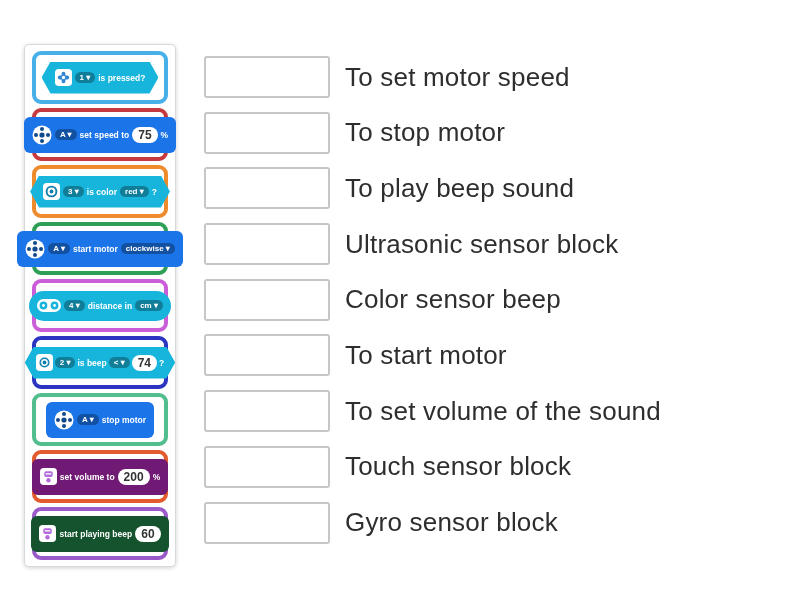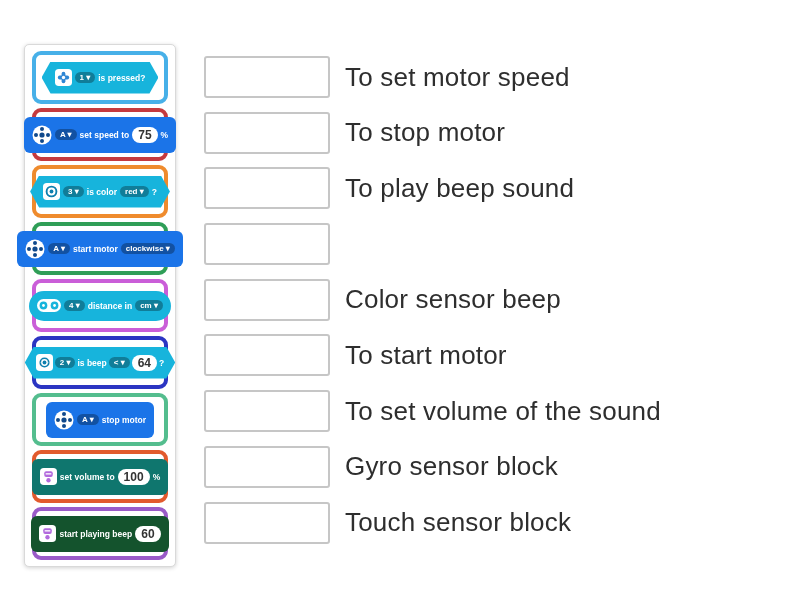--- a/index.html
+++ b/index.html
@@ -147,21 +147,21 @@
         <svg width="17" height="17" viewBox="0 0 18 18">
             <rect x="0" y="0" width="18" height="18" rx="4" fill="#fff"></rect>
             <path d="M4.5 9 a4.5 4.5 0 0 1 9 0" fill="none" stroke="#0e7fae" stroke-width="1.8"></path>
             <path d="M13.5 9 a4.5 4.5 0 0 1 -9 0" fill="none" stroke="#0e7fae" stroke-width="1.8"></path>
             <circle cx="9" cy="9" r="2" fill="#0e7fae"></circle>
           </svg>
       </span>
       <span class="dd">2 ▾</span>
       <span>is beep</span>
       <span class="dd">&lt; ▾</span>
-      <span class="val">64</span>
+      <span class="val">74</span>
       <span>?</span>
     </div>
   </div>
 
   <div class="block-card" style="border-color: rgb(84, 189, 142);">
     <div class="code-block shape-stack" style="background: rgb(27, 116, 232);">
       <span class="blk-icon">
         <svg width="20" height="20" viewBox="0 0 20 20">
             <circle cx="10" cy="10" r="9.5" fill="#fff"></circle>
             <circle cx="10" cy="10" r="2.6" fill="#10498c"></circle>
@@ -170,31 +170,31 @@
             <circle cx="4" cy="10" r="2" fill="#10498c"></circle>
             <circle cx="16" cy="10" r="2" fill="#10498c"></circle>
           </svg>
       </span>
       <span class="dd">A ▾</span>
       <span>stop motor</span>
     </div>
   </div>
 
   <div class="block-card" style="border-color: rgb(226, 90, 45);">
-    <div class="code-block shape-stack" style="background: #0f766e;">
+    <div class="code-block shape-stack" style="background: #701a75;">
       <span class="blk-icon">
         <svg width="17" height="17" viewBox="0 0 18 18">
             <rect x="0" y="0" width="18" height="18" rx="4" fill="#fff"></rect>
             <rect x="4.5" y="3.5" width="9" height="6" rx="2" fill="#b269dd"></rect>
             <rect x="6" y="5.5" width="6" height="1.4" fill="#fff"></rect>
             <circle cx="9" cy="13" r="2.3" fill="#b269dd"></circle>
           </svg>
       </span>
       <span>set volume to</span>
-      <span class="val">100</span>
+      <span class="val">200</span>
       <span>%</span>
     </div>
   </div>
 
   <div class="block-card" style="border-color: rgb(154, 91, 200);">
     <div class="code-block shape-stack" style="background: #14532d;">
       <span class="blk-icon">
         <svg width="17" height="17" viewBox="0 0 18 18">
             <rect x="0" y="0" width="18" height="18" rx="4" fill="#fff"></rect>
             <rect x="4.5" y="3.5" width="9" height="6" rx="2" fill="#b269dd"></rect>
@@ -217,34 +217,35 @@
   <div class="match-row">
     <div class="answer-box"></div>
     <div class="match-label">To stop motor</div>
   </div>
   <div class="match-row">
     <div class="answer-box"></div>
     <div class="match-label">To play beep sound</div>
   </div>
   <div class="match-row">
     <div class="answer-box"></div>
+    <div class="match-label">Ultrasonic sensor block</div>
   </div>
   <div class="match-row">
     <div class="answer-box"></div>
     <div class="match-label">Color sensor beep</div>
   </div>
   <div class="match-row">
     <div class="answer-box"></div>
     <div class="match-label">To start motor</div>
   </div>
   <div class="match-row">
     <div class="answer-box"></div>
     <div class="match-label">To set volume of the sound</div>
   </div>
   <div class="match-row">
     <div class="answer-box"></div>
+    <div class="match-label">Touch sensor block</div>
+  </div>
+  <div class="match-row">
+    <div class="answer-box"></div>
     <div class="match-label">Gyro sensor block</div>
   </div>
-  <div class="match-row">
-    <div class="answer-box"></div>
-    <div class="match-label">Touch sensor block</div>
-  </div>
 </div>
 
 </body></html>

